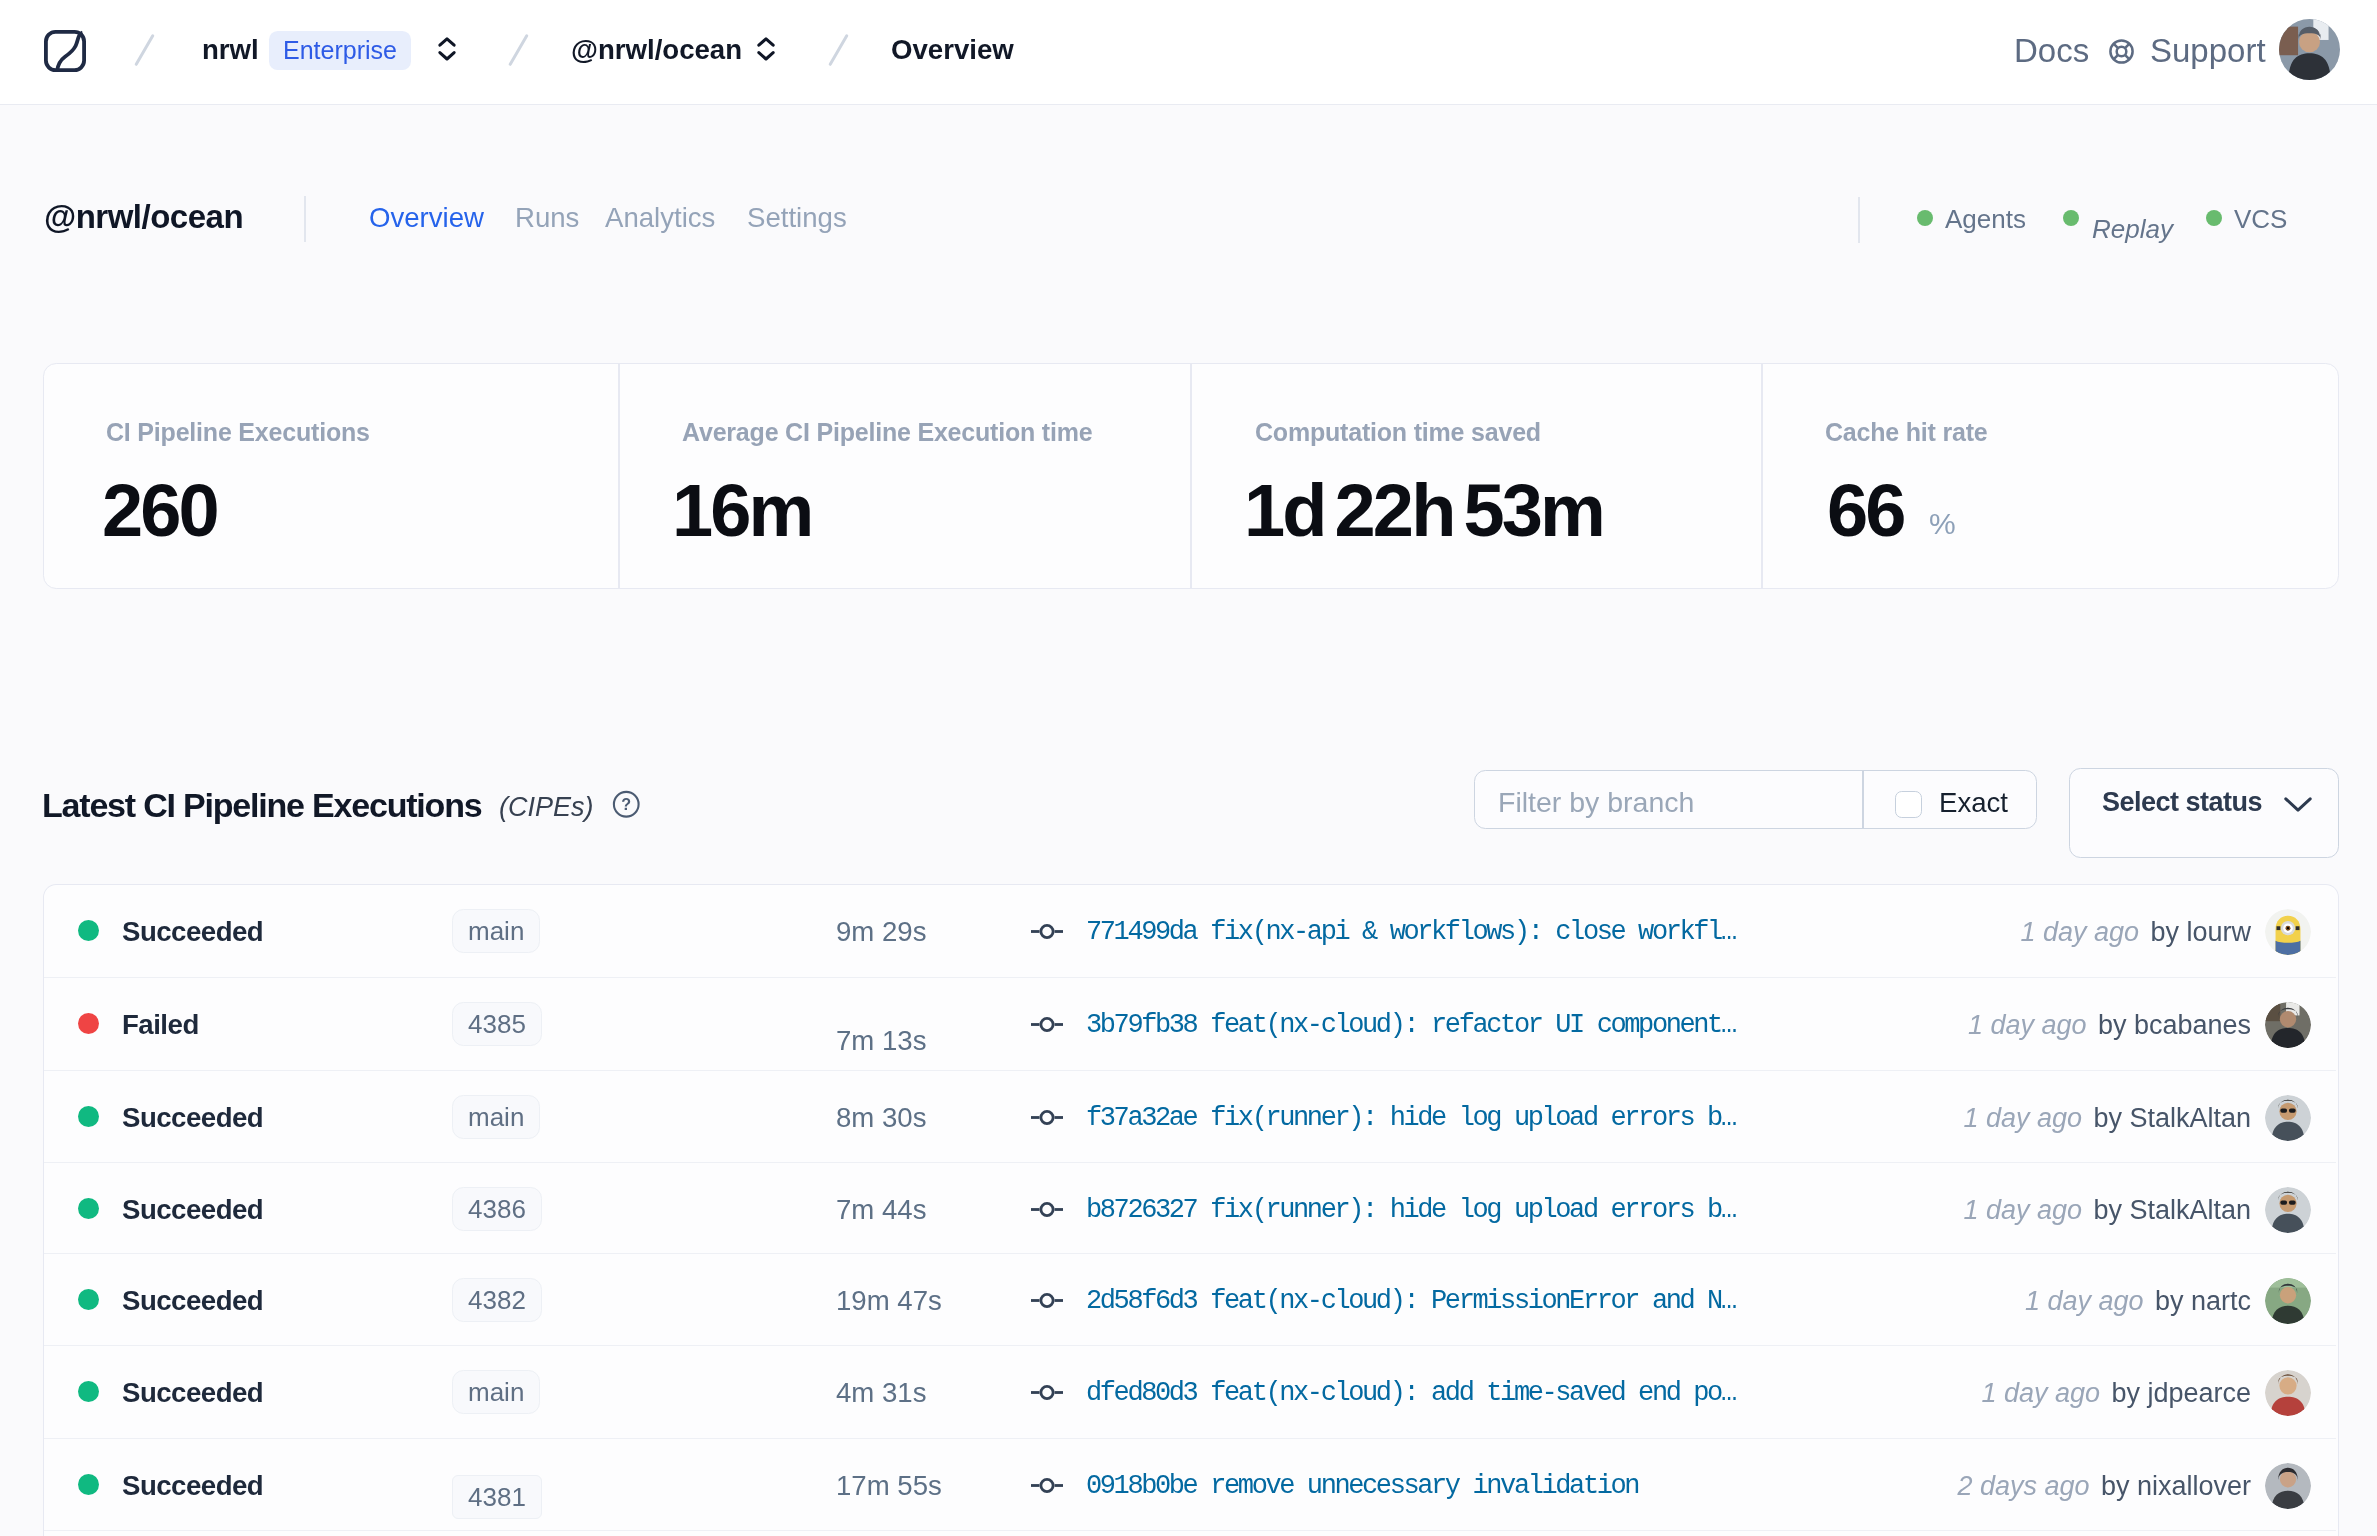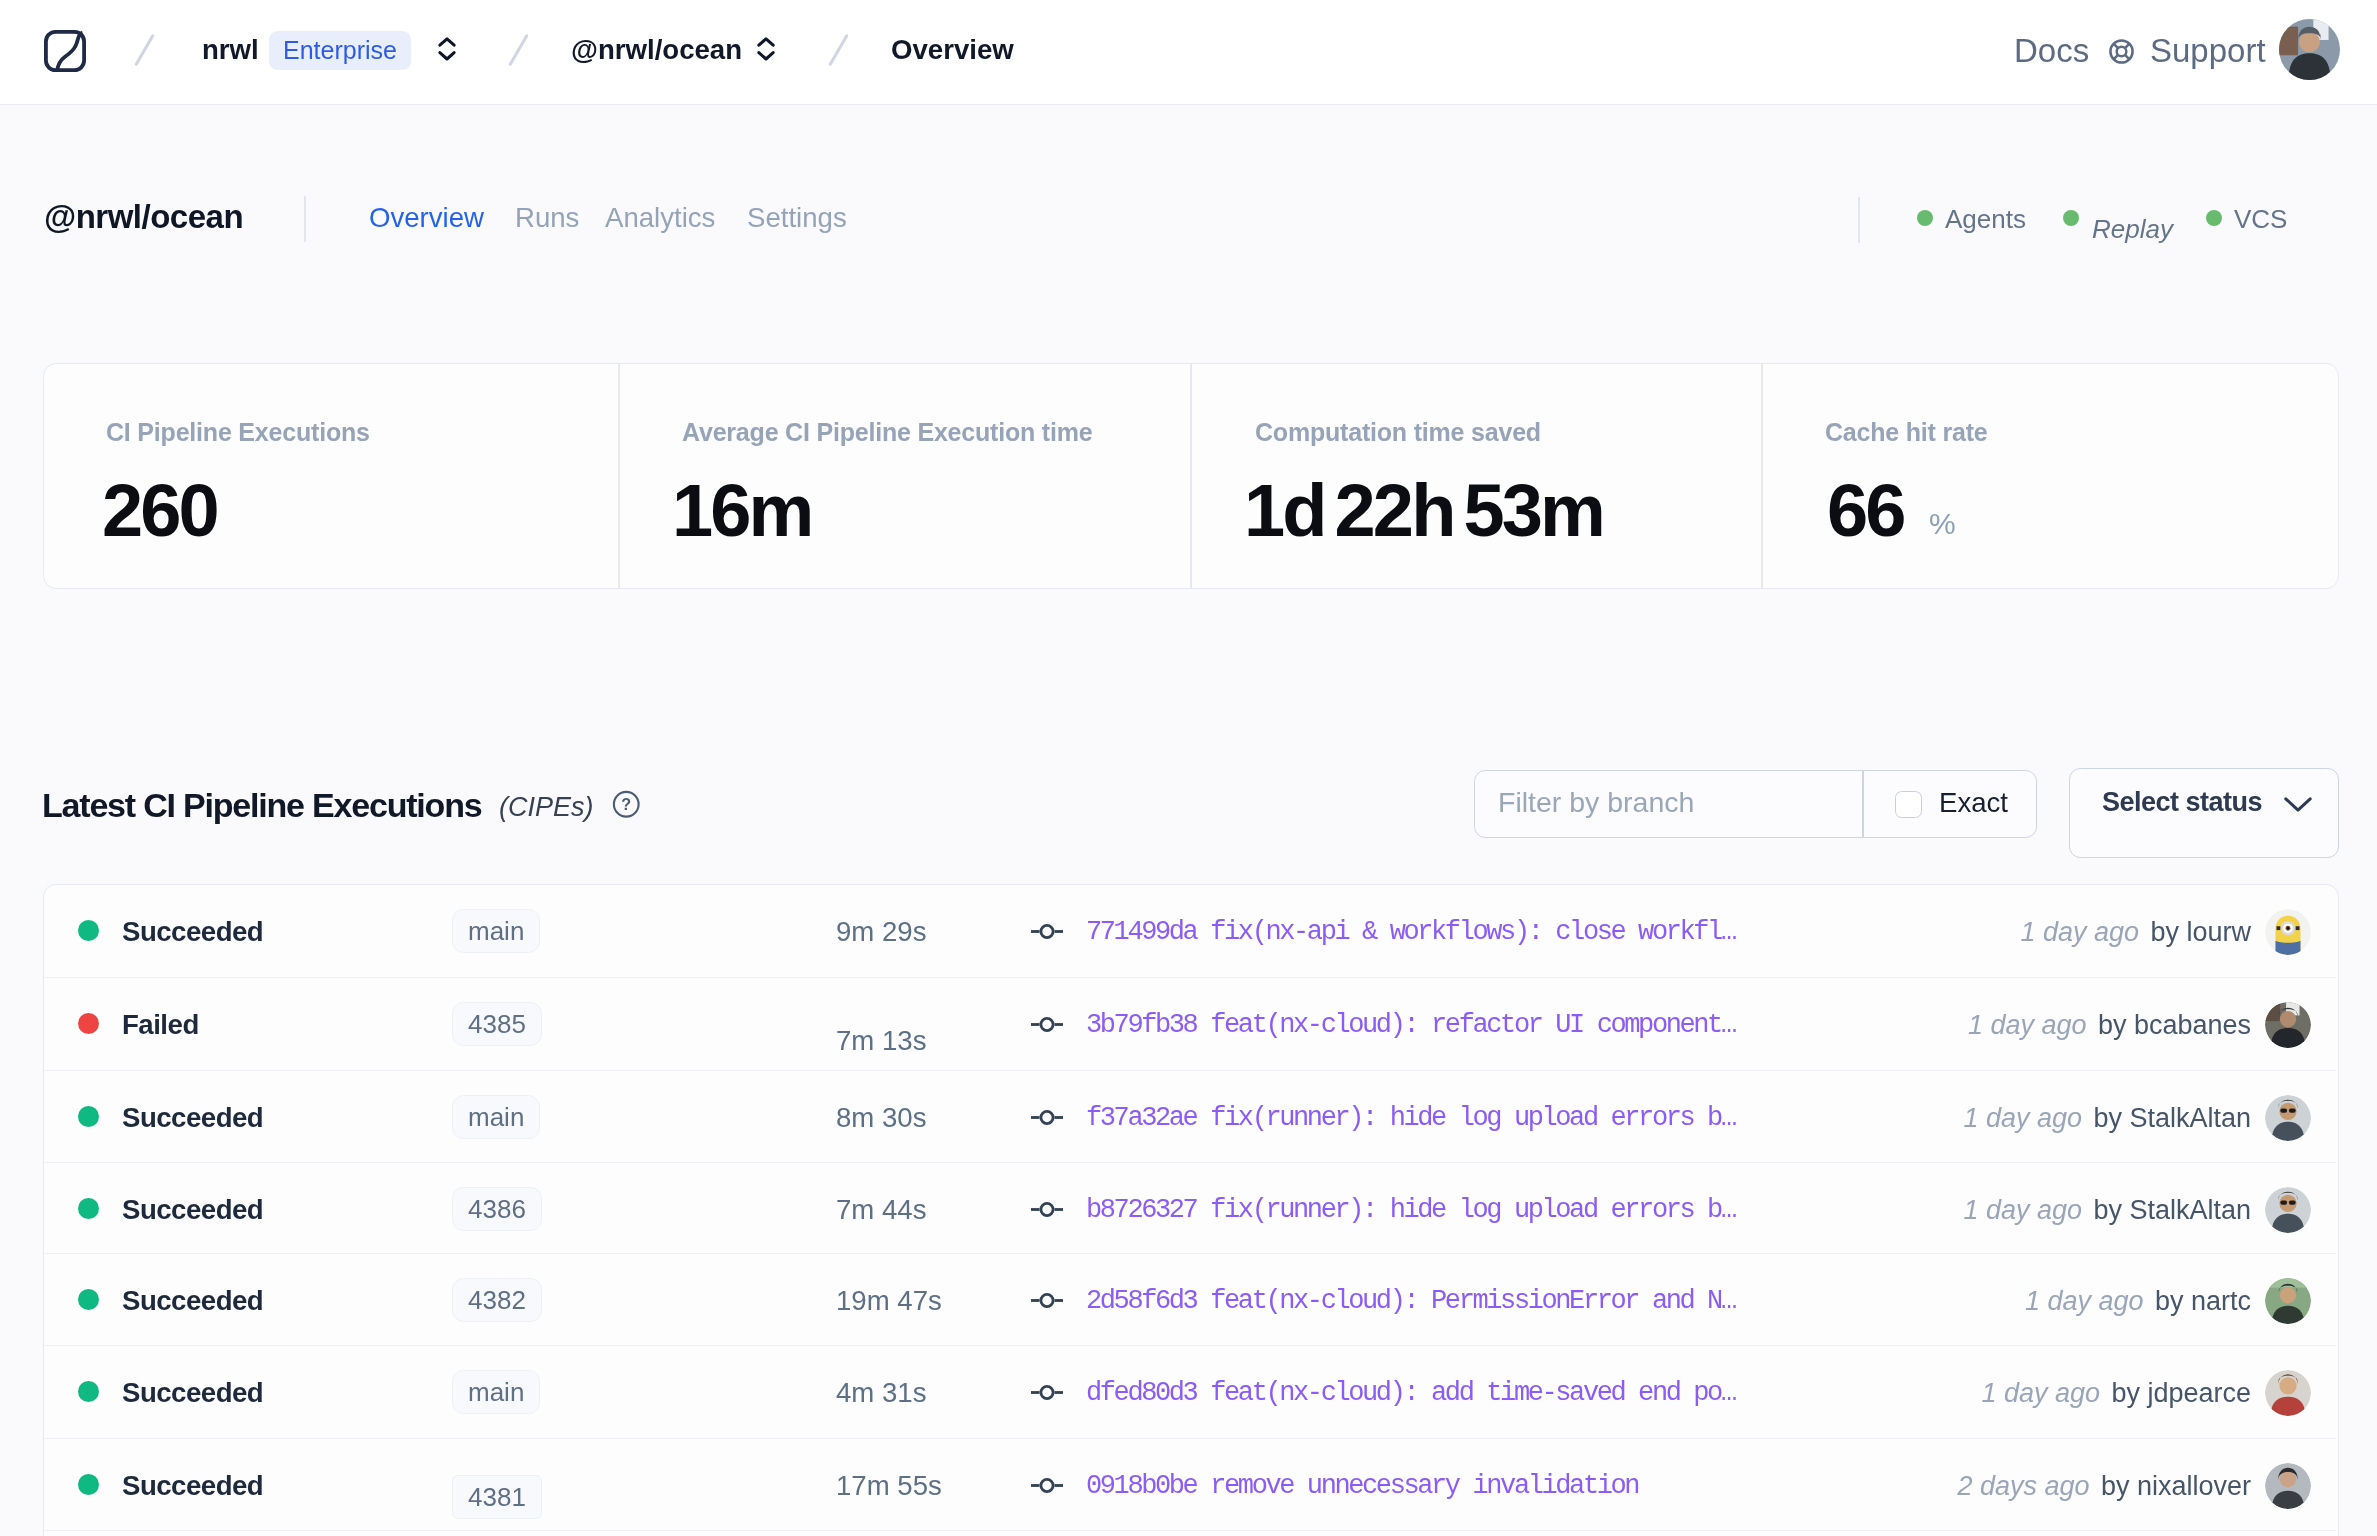--- a/index.html
+++ b/index.html
@@ -29,37 +29,37 @@
   
   #toggle { position:absolute; left:1067px; top:564px; width:244px; height:62px; background:#ffffff; border:1.9px solid #e7e9f2; border-radius:31px; }
   #pill30 { position:absolute; left:126px; top:3.8px; width:111px; height:50px; background:#2b63e8; border-radius:26px; color:#fff; font-size:25px; font-weight:700; letter-spacing:-0.3px; text-align:center; line-height:49px; }
   #lab7 { position:absolute; left:0; top:3.8px; width:126px; height:50px; color:#46566d; font-size:25px; font-weight:700; letter-spacing:-0.3px; text-align:center; line-height:50px; }
 
   
   .sectitle { font-size:34px; font-weight:700; letter-spacing:-1.2px; color:#111827; }
   .cipes { font-size:27px; font-style:italic; font-weight:500; color:#374151; }
 
   
-  #filtergrp { position:absolute; left:1474px; top:770px; width:563px; height:68px; border:1.9px solid #cdd5e1; border-radius:11.4px; background:#fcfcfe; }
+  #filtergrp { position:absolute; left:1474px; top:770px; width:563px; height:59px; border:1.9px solid #cdd5e1; border-radius:11.4px; background:#fcfcfe; }
   #filtergrp .divider { position:absolute; left:387px; top:0; bottom:0; width:1.9px; background:#cdd5e1; }
   .placeholder { font-size:28.5px; color:#9aa7b8; }
   #checkbox { position:absolute; left:420px; top:20px; width:27px; height:27px; border:1.9px solid #c6d0dd; border-radius:6.7px; background:#fff; }
   #selstat { position:absolute; left:2069px; top:768px; width:270px; height:90px; border:1.9px solid #cdd5e1; border-radius:11.4px; background:#fcfcfe; }
 
   
   #table { position:absolute; left:43px; top:884px; width:2296px; height:666px; background:#fdfdfe; border:1.9px solid #e7e9f2; border-radius:13.3px 13.3px 0 0; border-bottom:none; }
   .row { position:absolute; left:0; width:2292px; height:92px; }
   .row + .row { border-top:1.9px solid #eef0f5; }
   .sdot { position:absolute; left:34px; width:21px; height:21px; border-radius:50%; }
   .sdot.ok { background:#10b981; }
   .sdot.fail { background:#ef4444; }
   .stext { position:absolute; left:78px; font-size:27.6px; font-weight:700; letter-spacing:-0.5px; color:#1e293b; }
   .pill { position:absolute; left:408px; height:44px; line-height:42px; padding:0 15px; background:#f8f9fc; border:1.9px solid #edf0f5; border-radius:11.4px; font-size:26px; color:#5f6f84; }
   .dur { position:absolute; left:792px; font-size:27.6px; color:#5d7086; }
-  .commit { position:absolute; left:1042px; font-family:"Liberation Mono", monospace; font-size:27px; letter-spacing:-2.4px; color:#8b5cf6; }
+  .commit { position:absolute; left:1042px; font-family:"Liberation Mono", monospace; font-size:27px; letter-spacing:-2.4px; color:#0369a1; }
   .ago { font-size:27px; font-style:italic; color:#9aa6b8; }
   .by { font-size:27px; color:#475569; }
   .rgrp { position:absolute; right:85px; display:flex; align-items:center; gap:11.4px;text-align:center; }
   .avatar48 { position:absolute; left:2221px; width:46px; height:46px; border-radius:50%; overflow:hidden; }
 </style>
 </head>
 <body>
 <div id="page">
 
   <div id="header">

